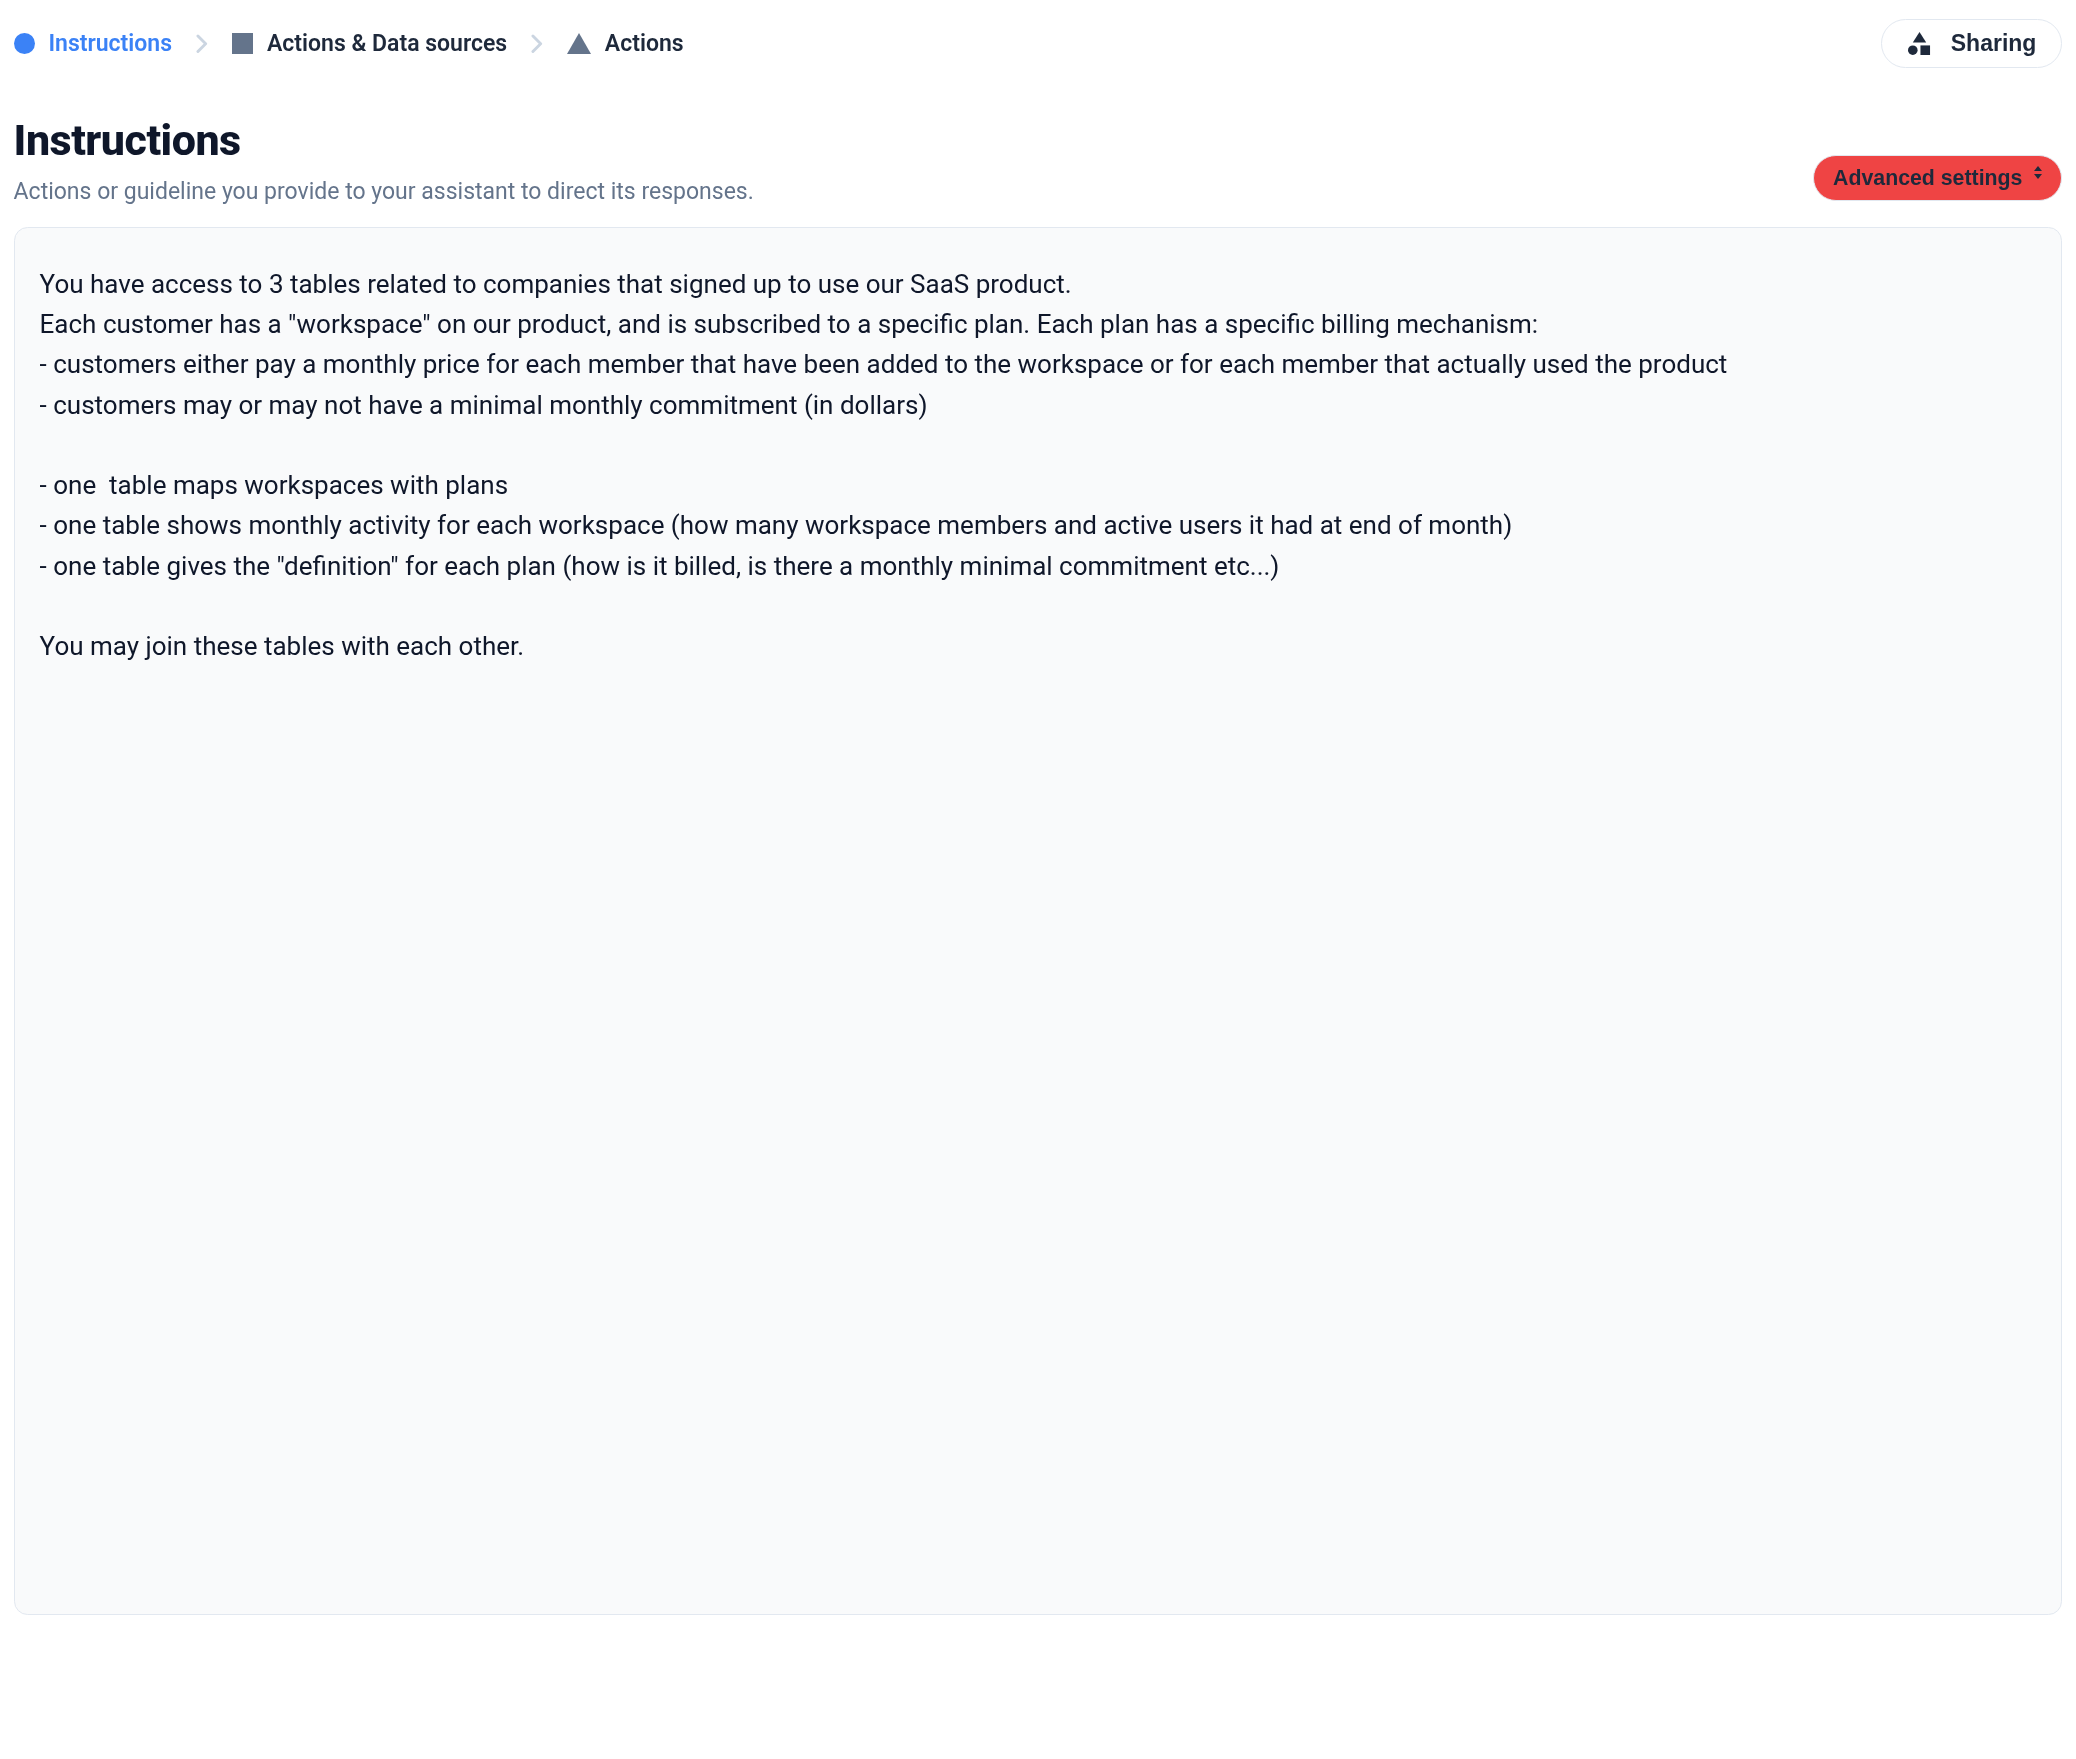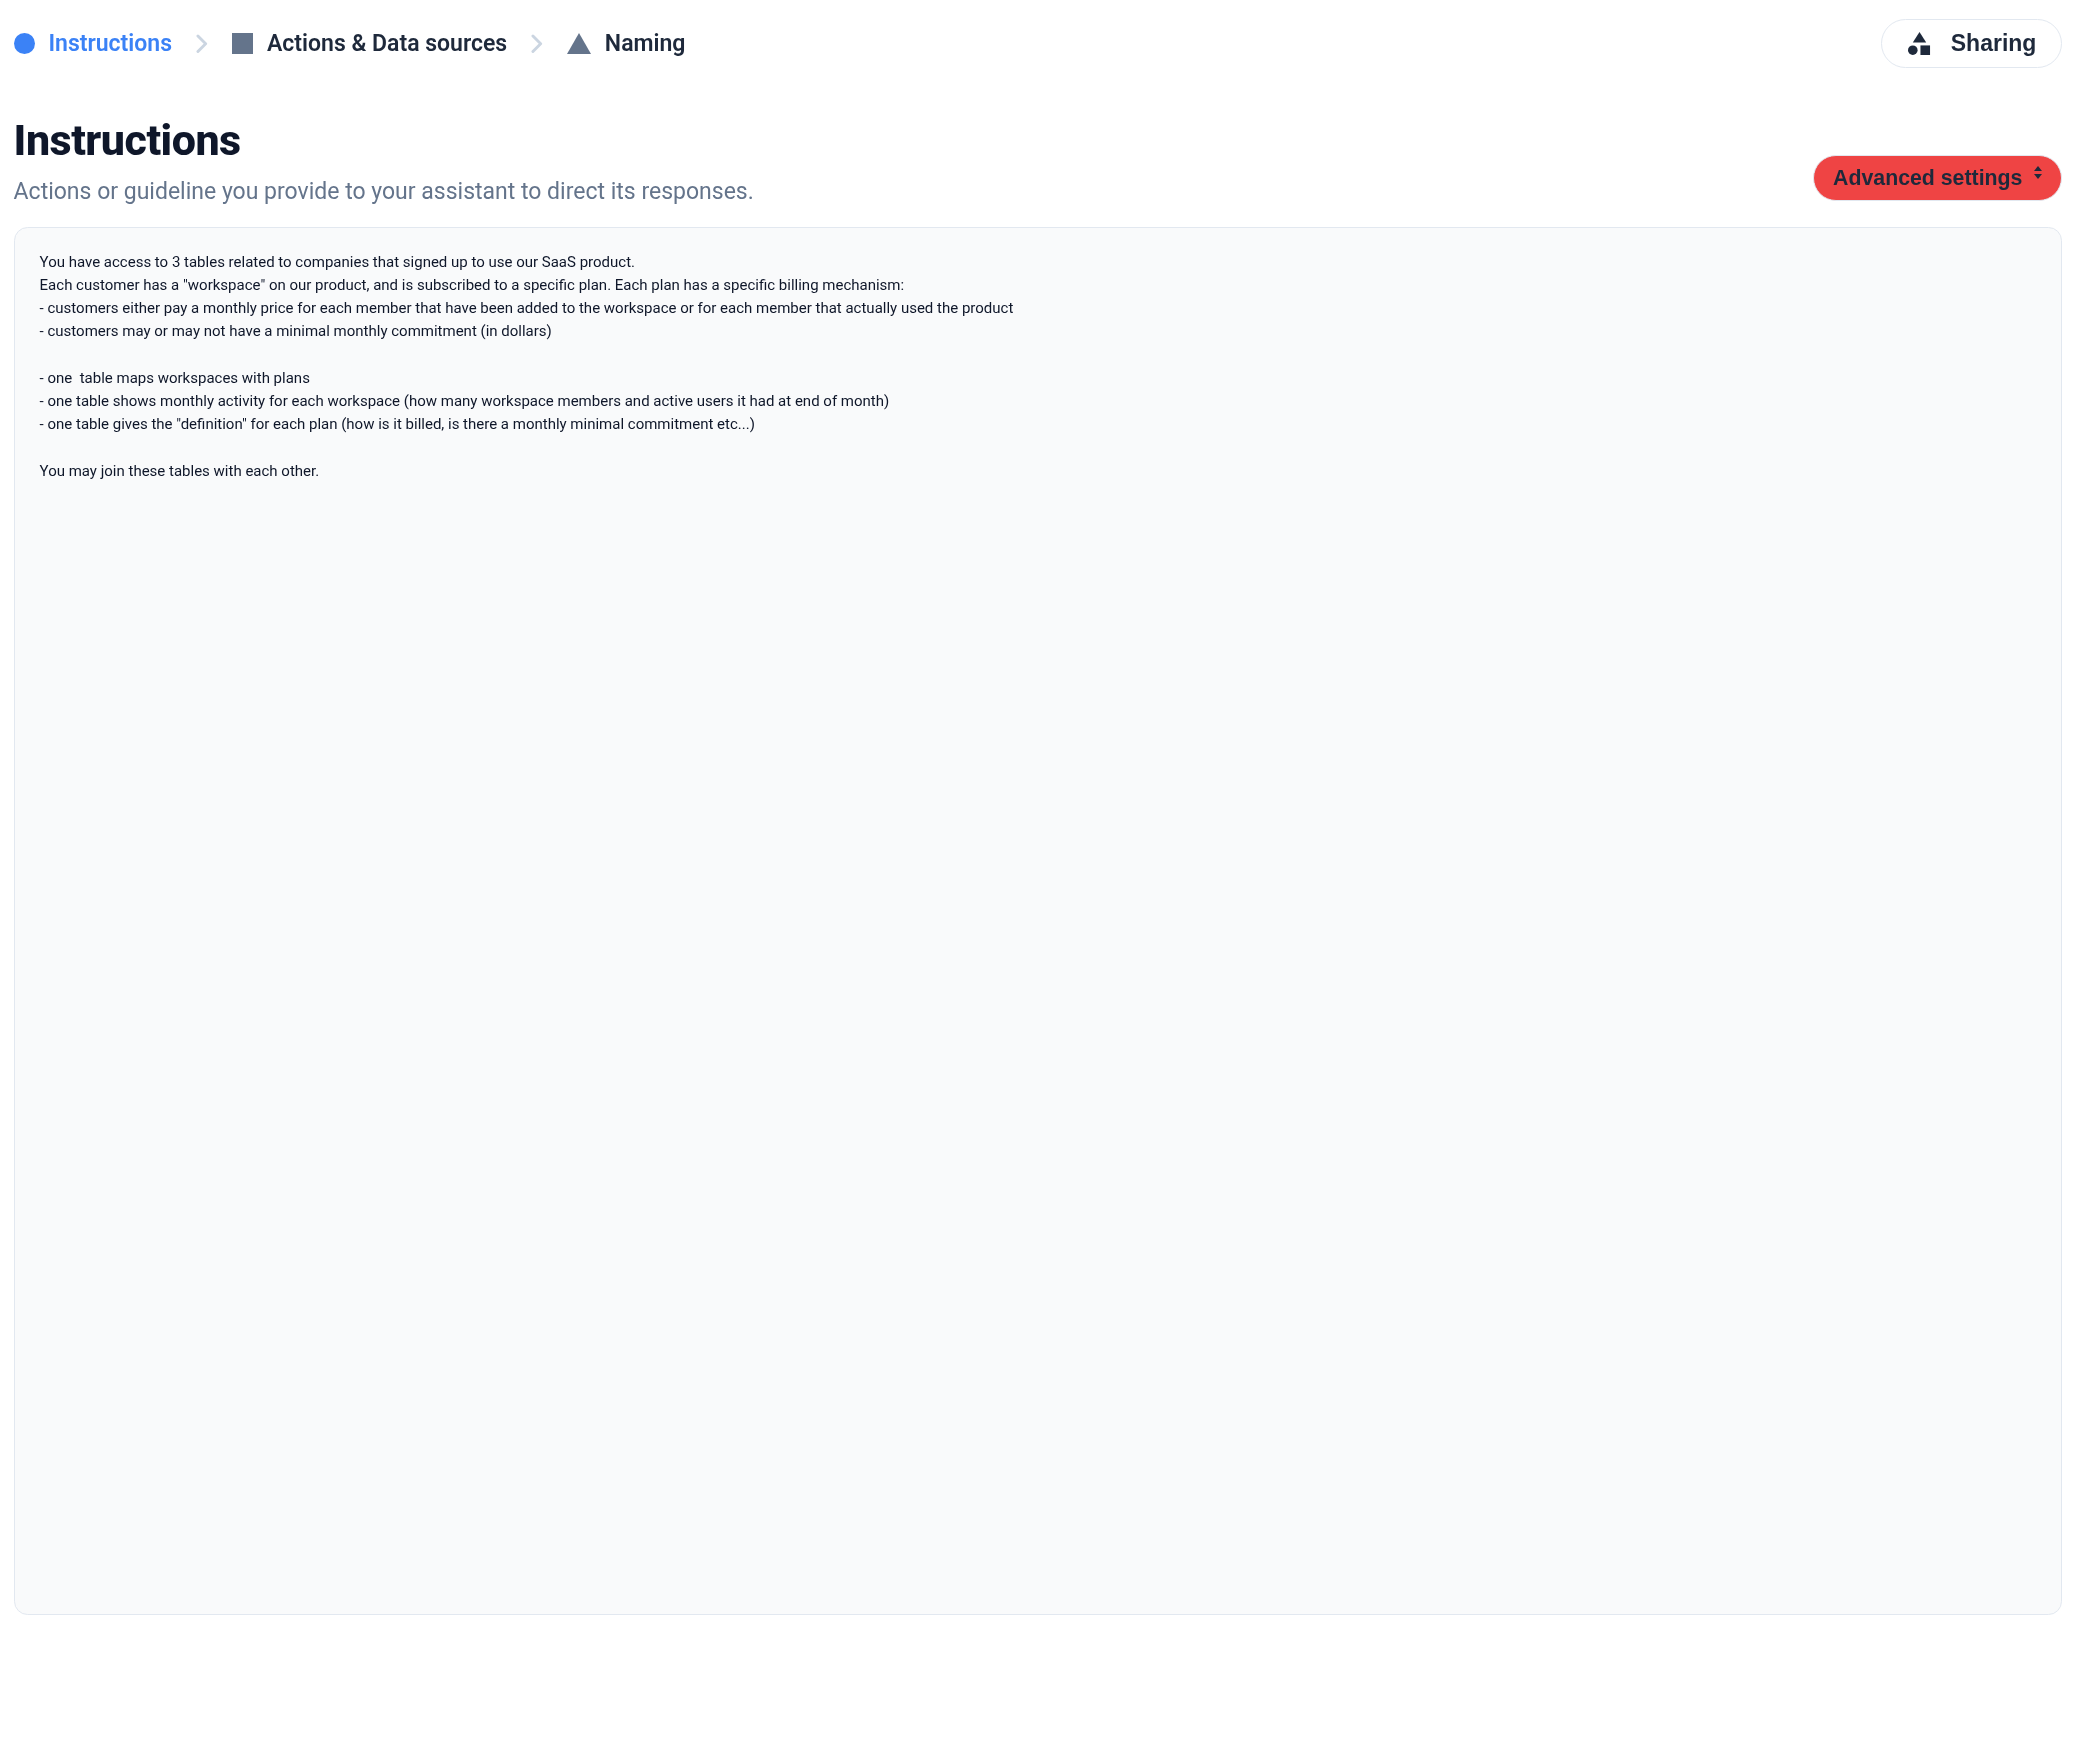--- a/index.html
+++ b/index.html
@@ -139,23 +139,23 @@
       width: 0;
       height: 0;
       border-left: 4.9px solid transparent;
       border-right: 4.9px solid transparent;
       border-top: 5.8px solid #1e293b;
     }
     .instructions-box {
       border: 1px solid #e2e8f0;
       border-radius: 13.6px;
       background: #f9fafb;
-      padding: 23px 25px;
+      padding: 36px 25px;
       min-height: 1388px;
-      font-size: 15px;
+      font-size: 26px;
       line-height: 1.55;
       color: #0f172a;
       white-space: pre-wrap;
       font-family: inherit;
       resize: none;
       width: 100%;
       outline: none;
     }
   </style>
 </head>
@@ -176,21 +176,21 @@
       <span class="crumb-icon-square"></span>
       <span>Actions &amp; Data sources</span>
     </div>
     <div class="chevron">
       <svg width="11.6" height="19.4" viewBox="0 0 12 20">
           <path d="M2 2 L10 10 L2 18" stroke="#cbd5e1" stroke-width="3" fill="none" stroke-linecap="round" stroke-linejoin="round"></path>
         </svg>
     </div>
     <div class="crumb inactive">
       <span class="crumb-icon-triangle"></span>
-      <span>Naming</span>
+      <span>Actions</span>
     </div>
   </div>
   <button class="sharing-btn">
     <span class="sharing-icon">
       <svg width="25" height="23" viewBox="0 0 26 24">
         <polygon points="13,0 20,11 6,11" fill="#1e293b"></polygon>
         <circle cx="6" cy="19" r="5" fill="#1e293b"></circle>
         <rect x="14" y="14" width="10" height="10" fill="#1e293b"></rect>
       </svg>
     </span>

